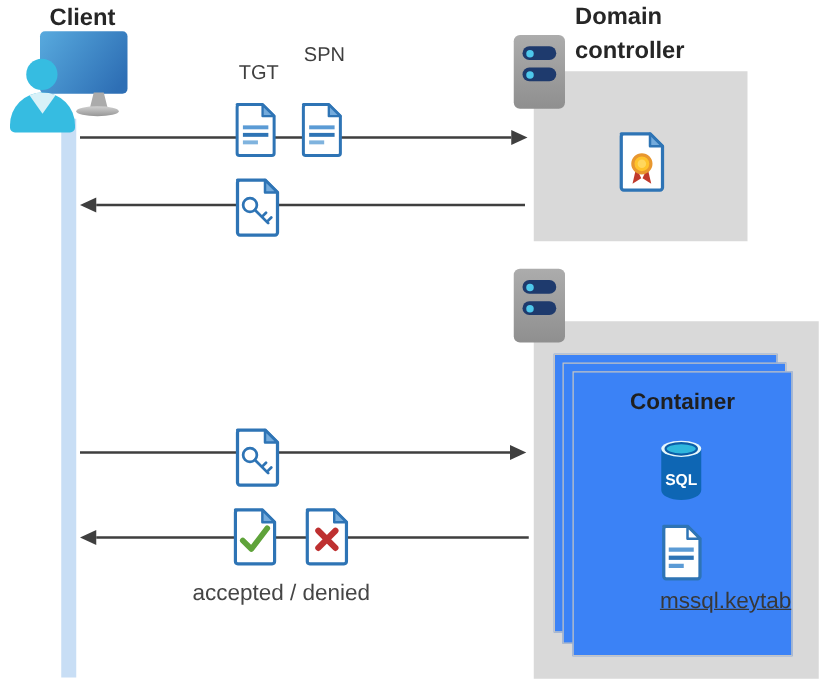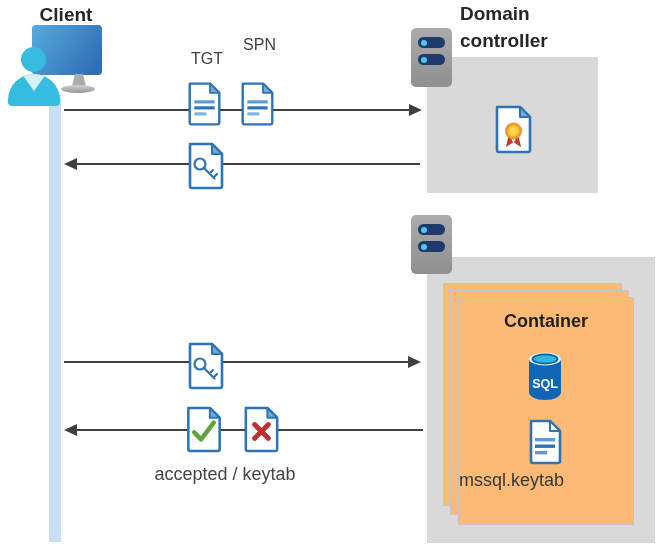--- a/index.html
+++ b/index.html
@@ -26,23 +26,23 @@
   
   .arrow-line{height:2px;background:#3f3f3f;}
   .head-right{width:0;height:0;border-top:6px solid transparent;border-bottom:6px solid transparent;border-left:13px solid #3f3f3f;}
   .head-left{width:0;height:0;border-top:6px solid transparent;border-bottom:6px solid transparent;border-right:13px solid #3f3f3f;}
   
   .gray-box{background:#d9d9d9;}
   .server-icon{width:41px;height:59px;border-radius:5px;background:linear-gradient(180deg,#acacac,#8f8f8f);}
   .server-pill{position:absolute;left:7px;width:27px;height:11px;background:#1e3a6d;border-radius:6px;}
   .server-pill .dot{position:absolute;left:3px;top:2.5px;width:6px;height:6px;border-radius:50%;background:#4ec8ec;}
   
-  .card{background:#fdba74;border:1px solid #c4c4c4;}
+  .card{background:#3b82f6;border:1px solid #c4c4c4;}
   .container-title{position:absolute;left:0;top:13px;width:100%;text-align:center;font-weight:bold;font-size:18px;color:#1f1f1f;}
-  .keytab-label{position:absolute;left:0;top:172px;width:100%;text-align:left;font-size:18px;color:#383838;}
+  .keytab-label{position:absolute;left:0;top:172px;width:100%;text-align:right;font-size:18px;color:#383838;text-decoration:underline;}
   svg{display:block;}
 </style>
 </head>
 <body>
 
 <div class="stage">
 
   <div class="abs title" style="left:10px;top:1px;width:112px;text-align:center;">Client</div>
 
   <div class="abs lifeline"></div>
@@ -112,21 +112,21 @@
     <path d="M26 2 v10 h10 z" fill="#74abdc" stroke="#2e74b5" stroke-width="2" stroke-linejoin="round"></path>
     <path d="M10 27 L17 34 L30 17" fill="none" stroke="#5fa33a" stroke-width="4.6" stroke-linecap="round" stroke-linejoin="round"></path>
   </svg>
 
   <svg class="abs" style="left:241px;top:406px;" width="41" height="47" viewBox="0 0 40 48">
     <path d="M4 2 h22 l10 10 v32 a2 2 0 0 1 -2 2 h-28 a2 2 0 0 1 -2 -2 v-40 a2 2 0 0 1 2 -2 z" fill="#ffffff" stroke="#2e74b5" stroke-width="2.6" stroke-linejoin="round"></path>
     <path d="M26 2 v10 h10 z" fill="#74abdc" stroke="#2e74b5" stroke-width="2" stroke-linejoin="round"></path>
     <path d="M13 19 L27 33 M27 19 L13 33" fill="none" stroke="#be3030" stroke-width="5" stroke-linecap="round"></path>
   </svg>
 
-  <div class="abs caption" style="left:110px;top:464px;width:230px;">accepted / keytab</div>
+  <div class="abs caption" style="left:110px;top:464px;width:230px;">accepted / denied</div>
 
   <div class="abs gray-box" style="left:427px;top:57px;width:171px;height:136px;"></div>
   <div class="abs server-icon" style="left:411px;top:28px;">
     <div class="server-pill" style="top:9px;">
         <span class="dot"></span>
       </div>
     <div class="server-pill" style="top:26px;">
         <span class="dot"></span>
       </div>
   </div>

